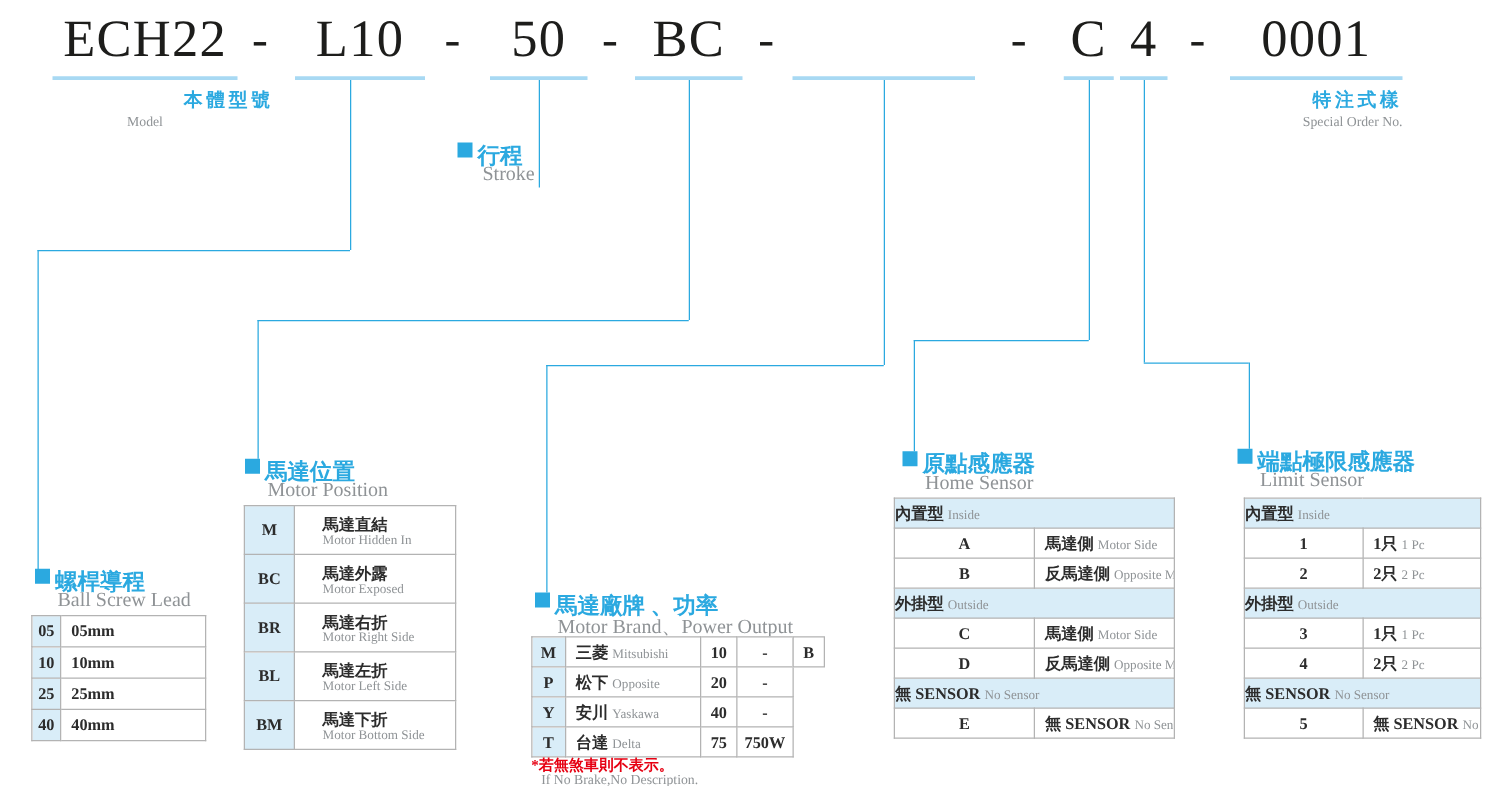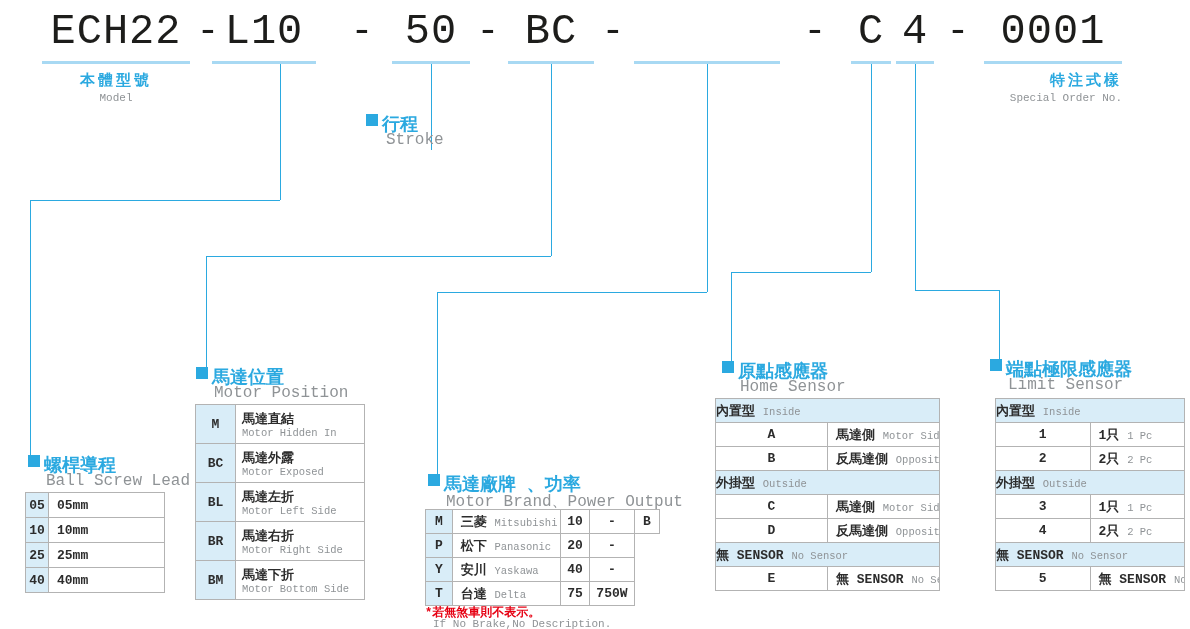--- a/index.html
+++ b/index.html
@@ -1,18 +1,18 @@
 <!DOCTYPE html>
 <html><head>
 <meta charset="utf-8">
 <style>
   *{margin:0;padding:0;box-sizing:border-box}
   html,body{background:#ffffff}
   .canvas{position:relative;width:1190px;height:629px;background:#fff;
-          font-family:Liberation Mono, monospace;overflow:hidden}
+          font-family:Liberation Serif, serif;overflow:hidden}
 
   
   .seg{position:absolute;top:6px;height:58px;font-size:42px;color:#1d1d1b;
        text-align:center;line-height:52px;letter-spacing:1px}
   .seg .ul{position:absolute;left:0;right:0;bottom:0;height:3px;background:#a8d9f3}
   .dash{position:absolute;top:6px;font-size:38px;color:#1d1d1b;text-align:center;line-height:52px}
 
   .toplab-zh{position:absolute;font-size:15px;font-weight:bold;color:#2ba9e0;letter-spacing:3px}
   .toplab-en{position:absolute;font-size:11px;color:#8f9396}
 
@@ -26,42 +26,42 @@
   table.tbl{position:absolute;border-collapse:collapse;table-layout:fixed;background:#fff}
   .tbl td{border:1px solid #b3b3b3;font-size:13px;color:#2c2c2c;overflow:hidden;white-space:nowrap}
   .t25 td{height:25px}
   .t24 td{height:24px}
   .t39 td{height:39px}
   .kc{background:#d9edf8;font-weight:bold;text-align:center}
   .kw{font-weight:bold;text-align:center}
   .vb{font-weight:bold;padding-left:8px}
   .zh{font-weight:bold;color:#2c2c2c;font-size:13px}
   .en{font-weight:normal;color:#8f9396;font-size:10.5px}
-  .two{padding-left:6px}
+  .two{padding-left:22px}
   .two .zh{display:block;line-height:15px;margin-top:2px}
   .two .en{display:block;line-height:12px}
   .hdr{background:#d9edf8;}
   .val{padding-left:8px}
   .pw{font-weight:bold;text-align:center}
   .bbox{position:absolute;border:1px solid #b3b3b3;font-size:13px;font-weight:bold;
         color:#2c2c2c;text-align:center;line-height:23px;background:#fff}
   .note-red{position:absolute;font-size:12px;color:#e60012;font-weight:bold}
   .note-gray{position:absolute;font-size:11px;color:#8f9396}
 </style>
 </head>
 <body>
 
 <div class="canvas">
 
   <div class="seg" style="left:42px;width:148px">
     <span>ECH22</span>
     <div class="ul"></div>
   </div>
   <div class="dash" style="left:193px;width:30px">-</div>
-  <div class="seg" style="left:212px;width:104px">
+  <div class="seg" style="left:236px;width:104px">
     <span>L10</span>
     <div class="ul"></div>
   </div>
   <div class="dash" style="left:347px;width:30px">-</div>
   <div class="seg" style="left:392px;width:78px">
     <span>50</span>
     <div class="ul"></div>
   </div>
   <div class="dash" style="left:473px;width:30px">-</div>
   <div class="seg" style="left:508px;width:86px">
@@ -80,21 +80,21 @@
   <div class="seg" style="left:896px;width:38px">
     <span>4</span>
     <div class="ul"></div>
   </div>
   <div class="dash" style="left:943px;width:30px">-</div>
   <div class="seg" style="left:984px;width:138px">
     <span>0001</span>
     <div class="ul"></div>
   </div>
 
-  <div class="toplab-zh" style="left:26px;top:71px;width:180px;text-align:center">本體型號</div>
+  <div class="toplab-zh" style="left:39px;top:71px;width:180px;text-align:right">本體型號</div>
   <div class="toplab-en" style="left:26px;top:92px;width:180px;text-align:center;letter-spacing:0">Model</div>
   <div class="toplab-zh" style="left:962px;top:71px;width:160px;text-align:right">特注式樣</div>
   <div class="toplab-en" style="left:962px;top:92px;width:160px;text-align:right">Special Order No.</div>
 
   <div class="cline" style="left:280px;top:64px;width:1px;height:136px"></div>
   <div class="cline" style="left:30px;top:200px;width:250px;height:1px"></div>
   <div class="cline" style="left:30px;top:200px;width:1px;height:256px"></div>
 
   <div class="cline" style="left:431px;top:64px;width:1px;height:86px"></div>
 
@@ -155,31 +155,31 @@
       </td>
     </tr>
     <tr>
       <td class="kc">BC</td>
       <td class="two">
         <span class="zh">馬達外露</span>
         <span class="en">Motor Exposed</span>
       </td>
     </tr>
     <tr>
+      <td class="kc">BR</td>
+      <td class="two">
+        <span class="zh">馬達右折</span>
+        <span class="en">Motor Right Side</span>
+      </td>
+    </tr>
+    <tr>
       <td class="kc">BL</td>
       <td class="two">
         <span class="zh">馬達左折</span>
         <span class="en">Motor Left Side</span>
-      </td>
-    </tr>
-    <tr>
-      <td class="kc">BR</td>
-      <td class="two">
-        <span class="zh">馬達右折</span>
-        <span class="en">Motor Right Side</span>
       </td>
     </tr>
     <tr>
       <td class="kc">BM</td>
       <td class="two">
         <span class="zh">馬達下折</span>
         <span class="en">Motor Bottom Side</span>
       </td>
     </tr>
   </tbody>
@@ -196,21 +196,21 @@
         <span class="zh">三菱</span>
         <span class="en">Mitsubishi</span>
       </td>
       <td class="kw" style="width:28px">10</td>
       <td class="pw" style="width:44px">-</td>
     </tr>
     <tr>
       <td class="kc">P</td>
       <td class="val">
         <span class="zh">松下</span>
-        <span class="en">Panasonic</span>
+        <span class="en">Opposite</span>
       </td>
       <td class="kw">20</td>
       <td class="pw">-</td>
     </tr>
     <tr>
       <td class="kc">Y</td>
       <td class="val">
         <span class="zh">安川</span>
         <span class="en">Yaskawa</span>
       </td>

